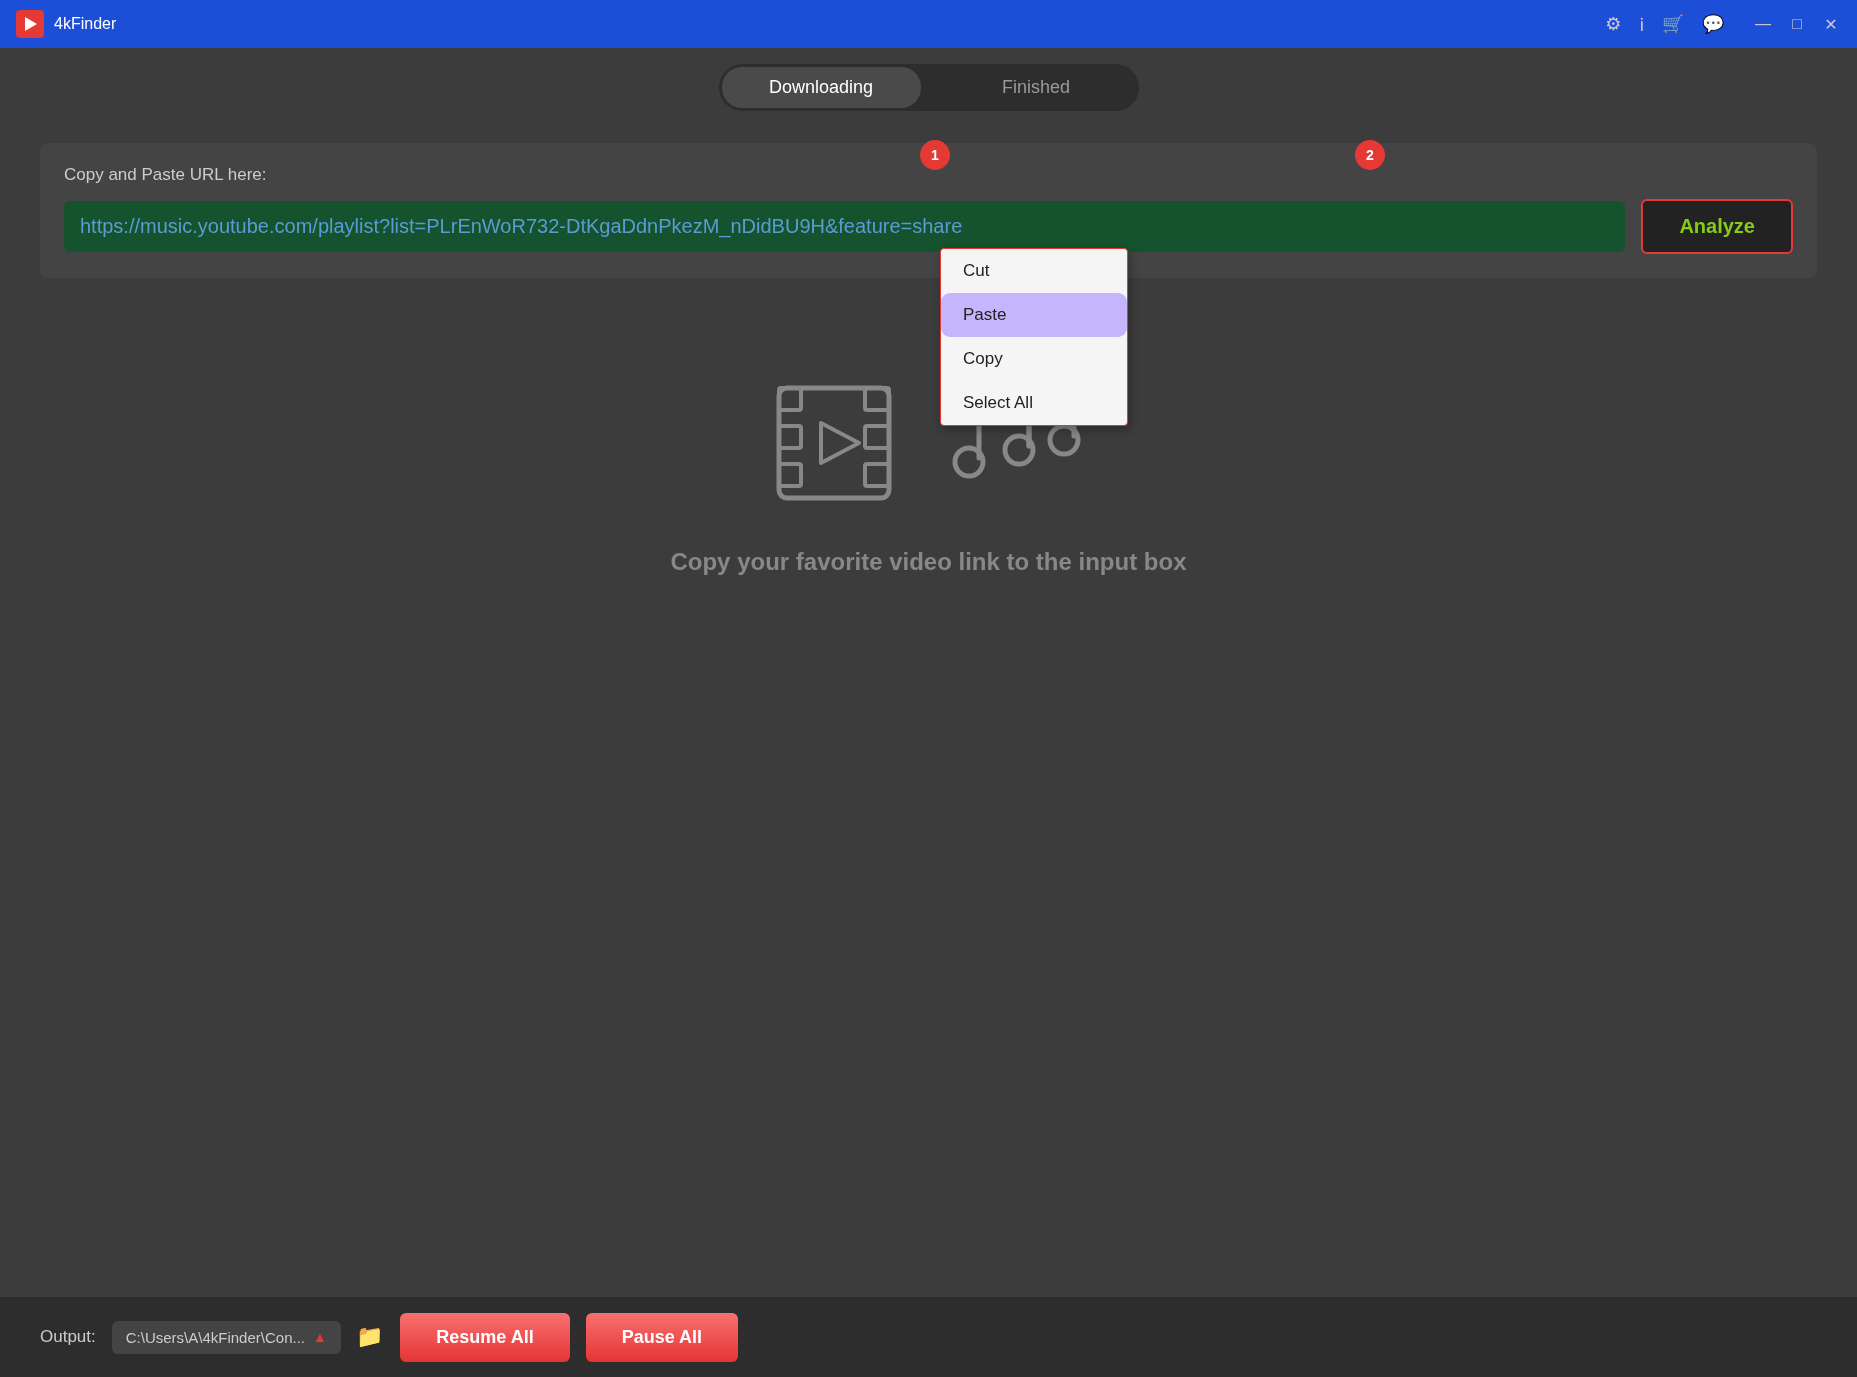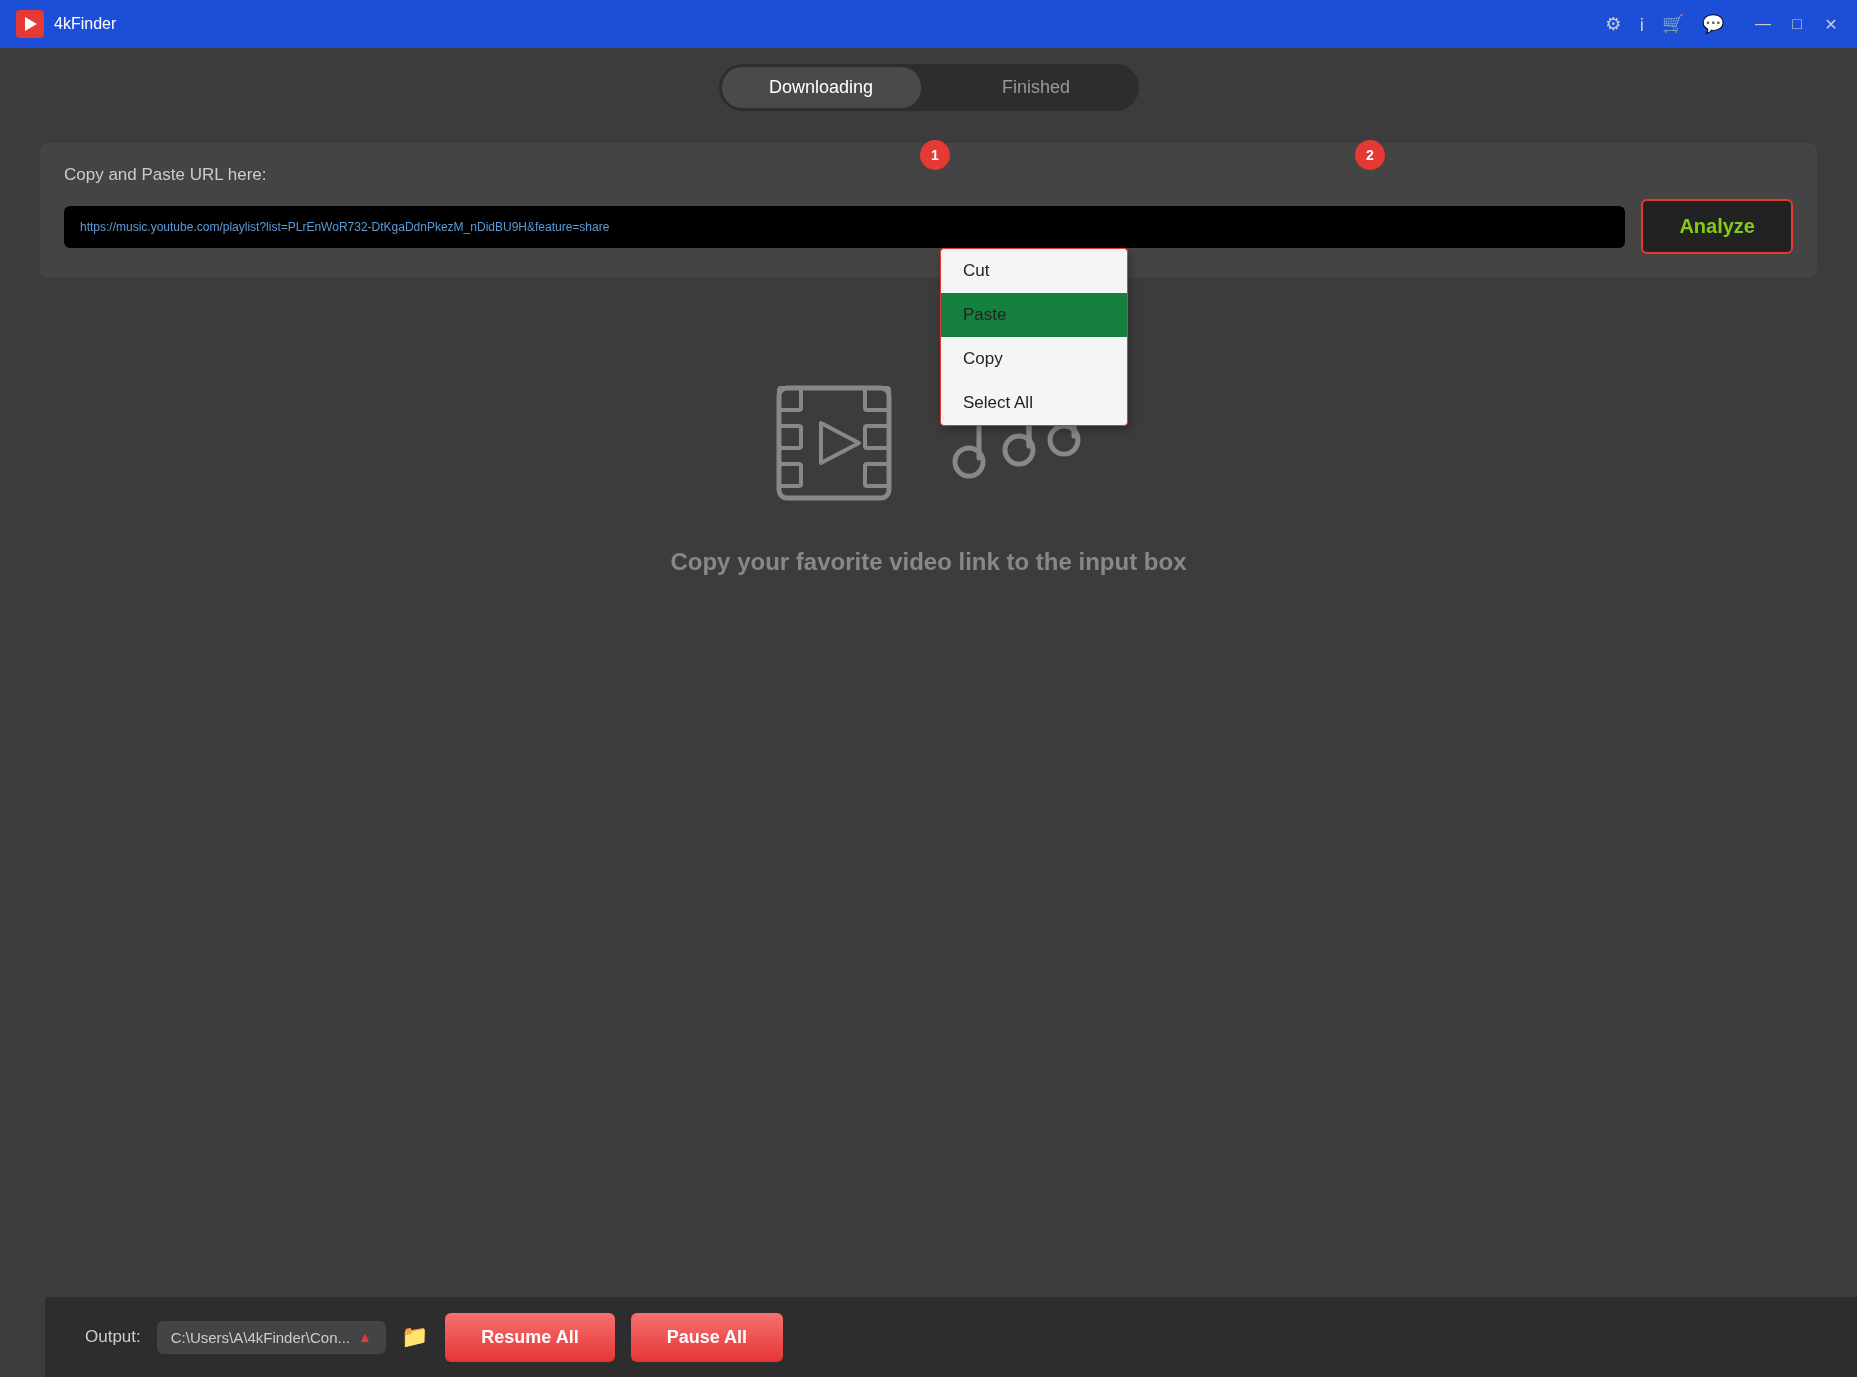--- a/index.html
+++ b/index.html
@@ -129,26 +129,26 @@
       font-size: 17px;
       margin-bottom: 14px;
     }
     .url-input-row {
       display: flex;
       gap: 16px;
       align-items: center;
     }
     .url-input {
       flex: 1;
-      background: #000000;
+      background: #14532d;
       border: none;
       border-radius: 6px;
       padding: 14px 16px;
       color: #5b9bd5;
-      font-size: 12px;
+      font-size: 20px;
       outline: none;
     }
     .analyze-btn {
       background: #222222;
       color: #84cc16;
       border: 2px solid #e53935;
       border-radius: 6px;
       padding: 14px 36px;
       font-size: 20px;
       font-weight: 600;
@@ -192,21 +192,22 @@
       z-index: 100;
       box-shadow: 2px 4px 10px rgba(0,0,0,0.3);
     }
     .context-menu-item {
       padding: 12px 22px;
       font-size: 17px;
       color: #222222;
       cursor: pointer;
     }
     .context-menu-item.highlighted {
-      background: #15803d;
+      background: #c4b5fd;
+      border-radius: 9px;
     }
 
     
     .empty-state {
       display: flex;
       flex-direction: column;
       align-items: center;
       justify-content: center;
       margin-top: 100px;
     }
@@ -235,21 +236,20 @@
       position: absolute;
       bottom: 0;
       left: 0;
       right: 0;
       height: 80px;
       background: #2d2d2d;
       display: flex;
       align-items: center;
       padding: 0 40px;
       gap: 16px;
-      margin-left: 45px;
     }
     .footer-label {
       color: #cccccc;
       font-size: 17px;
     }
     .footer-path {
       background: #444444;
       border-radius: 6px;
       padding: 8px 14px;
       color: #cccccc;

